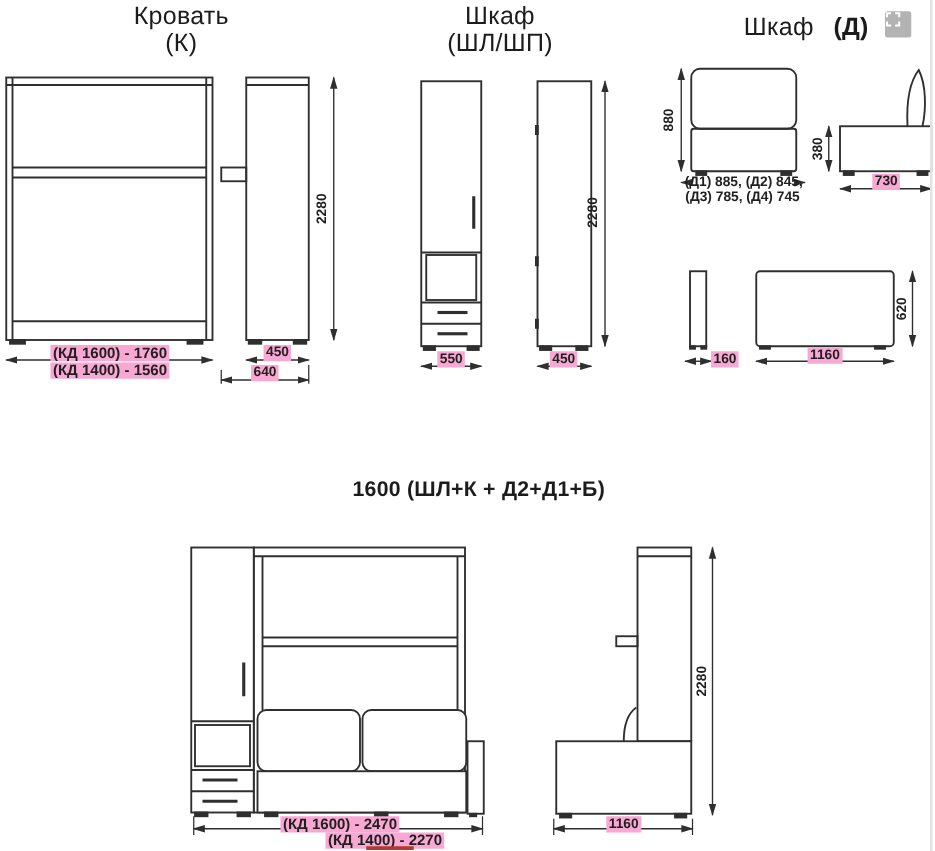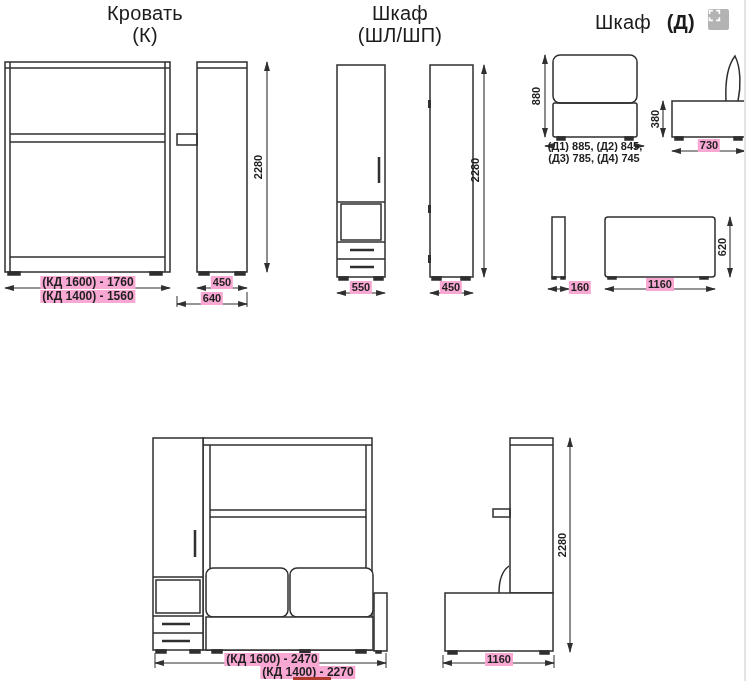--- a/index.html
+++ b/index.html
@@ -187,20 +187,21 @@
 
   <div class="ttl" style="left:400px; top:2px;">Шкаф</div>
   <div class="ttl" style="left:400px; top:24px;">(ШЛ/ШП)</div>
 
   <div class="ttl" style="left:645px; top:11px;">
     <span>Шкаф</span>
     <b style="margin-left:10px;">(Д)</b>
   </div>
 
 
+  <div class="ttl combo-var" style="left:383px; top:382px;">1600 (ШЛ+К + Д2+Д1+Б)</div>
 
   <span class="dim kd" style="left:88px; top:276px;">(КД 1600) - 1760</span>
   <span class="dim kd" style="left:88px; top:290px;">(КД 1400) - 1560</span>
   <span class="dim vert" style="left:258px; top:167px;">2280</span>
   <span class="dim" style="left:222px; top:276px;">450</span>
   <span class="dim" style="left:212px; top:292px;">640</span>
 
   <span class="dim" style="left:361px; top:281px;">550</span>
   <span class="dim" style="left:451px; top:281px;">450</span>
   <span class="dim vert" style="left:475px; top:170px;">2280</span>

